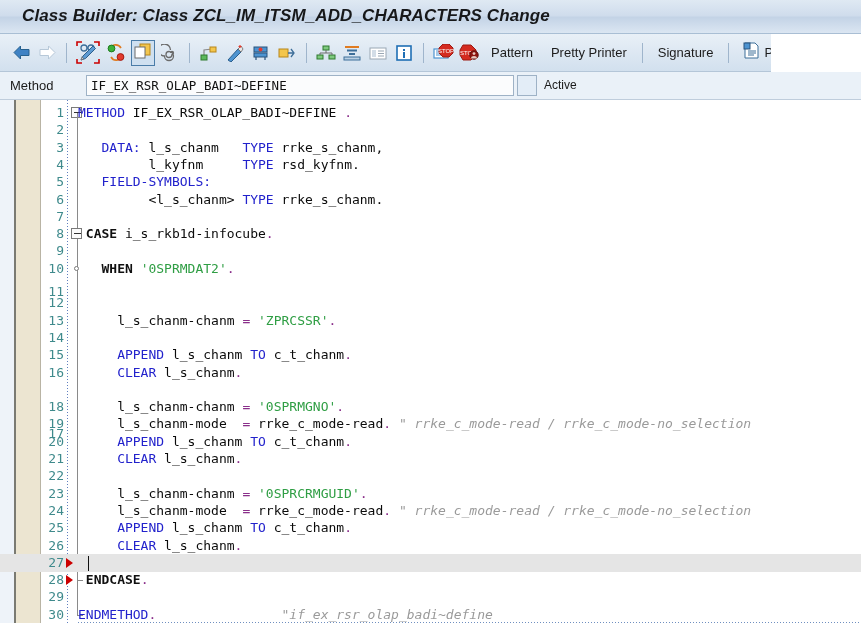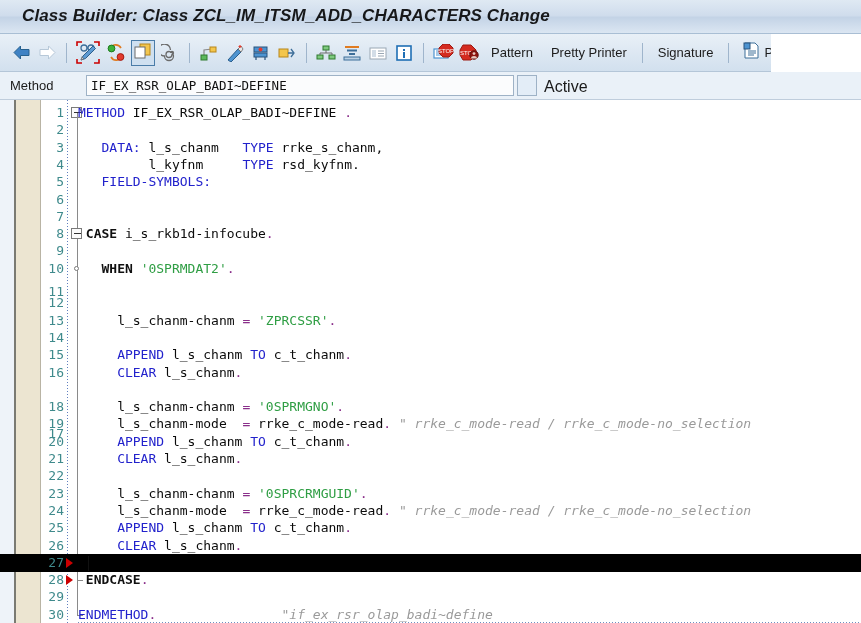--- a/index.html
+++ b/index.html
@@ -63,21 +63,21 @@
     background: #fbfcfd; border: 1px solid #9eb2c6;
     font-family: "DejaVu Sans Mono", monospace; font-size: 12.5px;
     color: #111; padding: 1px 4px; line-height: 18px;
     white-space: nowrap; overflow: hidden;
   }
   #status-box {
     position: absolute; left: 517px; top: 3px; width: 20px; height: 21px;
     background: #e3edf7; border: 1px solid #9eb2c6;
   }
   #status-label {
-    position: absolute; left: 544px; top: 6px; font-size: 16px; color: #1a1a1a;
+    position: absolute; left: 544px; top: 6px; font-size: 12px; color: #1a1a1a;
   }
 
   
   #editor {
     position: absolute; left: 0; top: 100px; width: 861px; height: 523px;
     background: #ffffff; overflow: hidden;
   }
   #edge-left  { position:absolute; left:0;  top:0; width:14px; height:523px; background:#eef3f9; }
   #edge-rule  { position:absolute; left:14px; top:0; width:2px; height:523px; background:#7a7a72; }
   #margin-strip{position:absolute; left:16px; top:0; width:24px; height:523px; background:#ece5d1; }
@@ -87,21 +87,21 @@
     position: absolute; left: 67px; top: 0; width: 1px; height: 523px;
     background-image: linear-gradient(to bottom, #5f7fbf 50%, transparent 50%);
     background-size: 1px 3px;
   }
 
   .line {
     position: absolute; left: 0; width: 861px; height: 18px;
     font-family: "DejaVu Sans Mono", monospace; font-size: 13px;
     line-height: 18px; white-space: pre;
   }
-  .line.cur { background: #000000; padding-left: 25px; }
+  .line.cur { background: #e5e5e5; padding-left: 25px; }
   .lnum {
     position: absolute; left: 22px; width: 42px; text-align: right;
     color: #3f8a8c; font-family: "DejaVu Sans Mono", monospace;
     font-size: 13px; line-height: 18px;
   }
   .marker {
     position: absolute; left: 66px; top: 4px;
     width: 0; height: 0; border-left: 7px solid #cc0000;
     border-top: 5px solid transparent; border-bottom: 5px solid transparent;
   }
@@ -353,21 +353,21 @@
       <div class="fold-box" style="top: 128.1px;"></div>
       <div class="fold-dot" style="top: 165.7px;"></div>
       <div class="fold-foot" style="top: 480.1px;"></div>
     </div>
   <div id="lines">
       <div class="line" style="top: 4px;"><div class="lnum" style="top: 0px;">1</div><div class="code"><span class="kw">METHOD </span><span class="id">IF_EX_RSR_OLAP_BADI~DEFINE </span><span class="dot">.</span></div></div>
       <div class="line" style="top: 21.3px;"><div class="lnum" style="top: 0px;">2</div><div class="code"></div></div>
       <div class="line" style="top: 38.6px;"><div class="lnum" style="top: 0px;">3</div><div class="code"><span class="id">   </span><span class="kw">DATA:</span><span class="id"> l_s_chanm   </span><span class="kw">TYPE</span><span class="id"> rrke_s_chanm,</span></div></div>
       <div class="line" style="top: 55.9px;"><div class="lnum" style="top: 0px;">4</div><div class="code"><span class="id">         l_kyfnm     </span><span class="kw">TYPE</span><span class="id"> rsd_kyfnm.</span></div></div>
       <div class="line" style="top: 73.2px;"><div class="lnum" style="top: 0px;">5</div><div class="code"><span class="id">   </span><span class="kw">FIELD-SYMBOLS:</span></div></div>
-      <div class="line" style="top: 90.5px;"><div class="lnum" style="top: 0px;">6</div></div>
+      <div class="line" style="top: 90.5px;"><div class="lnum" style="top: 0px;">6</div><div class="code"><span class="id">         &lt;l_s_chanm&gt; </span><span class="kw">TYPE</span><span class="id"> rrke_s_chanm.</span></div></div>
       <div class="line" style="top: 107.8px;"><div class="lnum" style="top: 0px;">7</div><div class="code"></div></div>
       <div class="line" style="top: 125.1px;"><div class="lnum" style="top: 0px;">8</div><div class="code"><span class="kwb"> CASE</span><span class="id"> i_s_rkb1d-infocube</span><span class="dot">.</span></div></div>
       <div class="line" style="top: 142.4px;"><div class="lnum" style="top: 0px;">9</div><div class="code"></div></div>
       <div class="line" style="top: 159.7px;"><div class="lnum" style="top: 0px;">10</div><div class="code"><span class="kwb">   WHEN</span><span class="id"> </span><span class="str">'0SPRMDAT2'</span><span class="dot">.</span></div></div>
       <div class="line" style="top: 177px;"><div class="lnum" style="top: 0px; margin-top: 6px;">11</div><div class="code"></div></div>
       <div class="line" style="top: 194.3px;"><div class="lnum" style="top: 0px;">12</div></div>
       <div class="line" style="top: 211.6px;"><div class="lnum" style="top: 0px;">13</div><div class="code"><span class="id">     l_s_chanm-chanm </span><span class="pun">=</span><span class="id"> </span><span class="str">'ZPRCSSR'</span><span class="dot">.</span></div></div>
       <div class="line" style="top: 228.9px;"><div class="lnum" style="top: 0px;">14</div></div>
       <div class="line" style="top: 246.2px;"><div class="lnum" style="top: 0px;">15</div><div class="code"><span class="id">     </span><span class="kw">APPEND</span><span class="id"> l_s_chanm </span><span class="kw">TO</span><span class="id"> c_t_chanm</span><span class="dot">.</span></div></div>
       <div class="line" style="top: 263.5px;"><div class="lnum" style="top: 0px;">16</div><div class="code"><span class="id">     </span><span class="kw">CLEAR</span><span class="id"> l_s_chanm</span><span class="dot">.</span></div></div>

